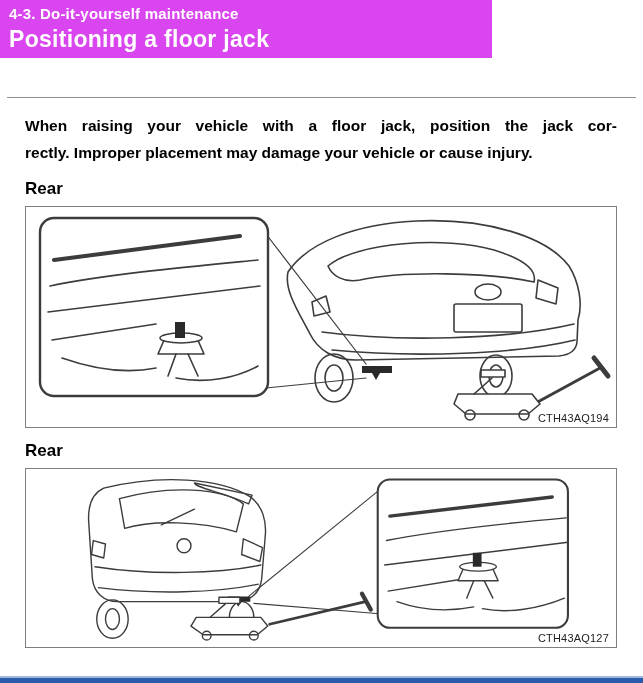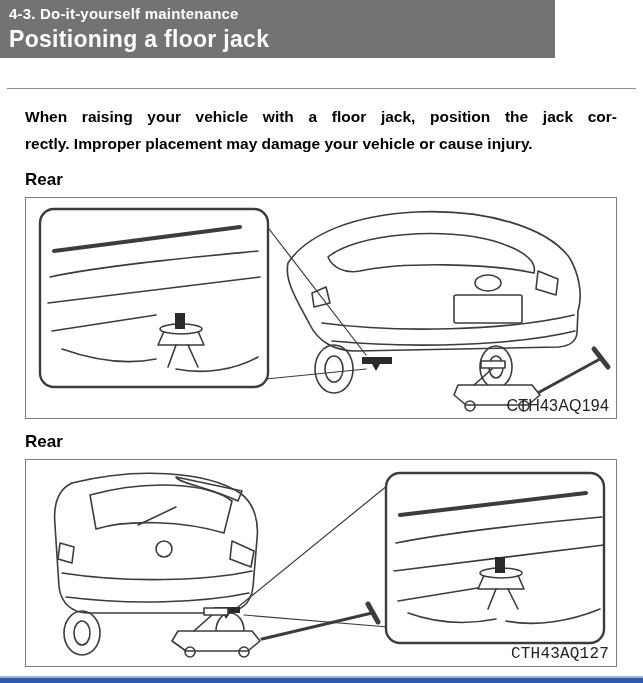--- a/index.html
+++ b/index.html
@@ -8,30 +8,30 @@
     width: 643px; height: 683px;
     position: relative; overflow: hidden;
     background: #ffffff;
     font-family: "Liberation Sans", sans-serif;
     color: #000;
   }
 
   
   .header {
     position: absolute; top: 0; left: 0;
-    width: 555px; height: 58px;
-    background: #737373; color: #ffffff;
+    width: 492px; height: 58px;
+    background: #d946ef; color: #ffffff;
     padding: 5px 10px 0 9px;
   }
   .breadcrumb { font-size: 15px; font-weight: bold; letter-spacing: .2px; }
   .page-title { font-size: 23px; font-weight: bold; margin-top: 4px; letter-spacing: .3px; }
 
   
   .content-box {
-    position: absolute; top: 88px; left: 7px;
+    position: absolute; top: 97px; left: 7px;
     width: 629px;
     border-top: 1px solid #8f8f8f;
     padding-top: 14px;
   }
 
   .intro {
     margin: 0 19px 0 18px;
     font-weight: bold; font-size: 15.5px; line-height: 27px;
   }
   .intro .l1 { text-align: justify; text-align-last: justify; }
@@ -39,25 +39,25 @@
   .section-label { margin: 13px 0 7px 18px; font-size: 17px; font-weight: bold; }
 
   .figure {
     position: relative;
     margin-left: 18px;
     width: 592px;
     border: 1px solid #7f7f7f;
     background: #fff;
   }
   .figure.front { height: 222px; }
-  .figure.rear  { height: 208px; font-family: Liberation Mono, monospace; }
+  .figure.rear  { height: 180px; }
   .figure svg { display: block; width: 100%; height: 100%; }
   .figure-code {
     position: absolute; right: 7px; bottom: 3px;
-    font-size: 16px; color: #222; letter-spacing: .2px;
+    font-size: 11px; color: #222; letter-spacing: .2px;
   }
 
   .footer-bar {
     position: absolute; left: 0; right: 0; bottom: 0; height: 7px;
     background: linear-gradient(to bottom, #9db7e0 0 2px, #2c5ca9 2px 100%);
   }
 </style>
 </head>
 <body>
 

